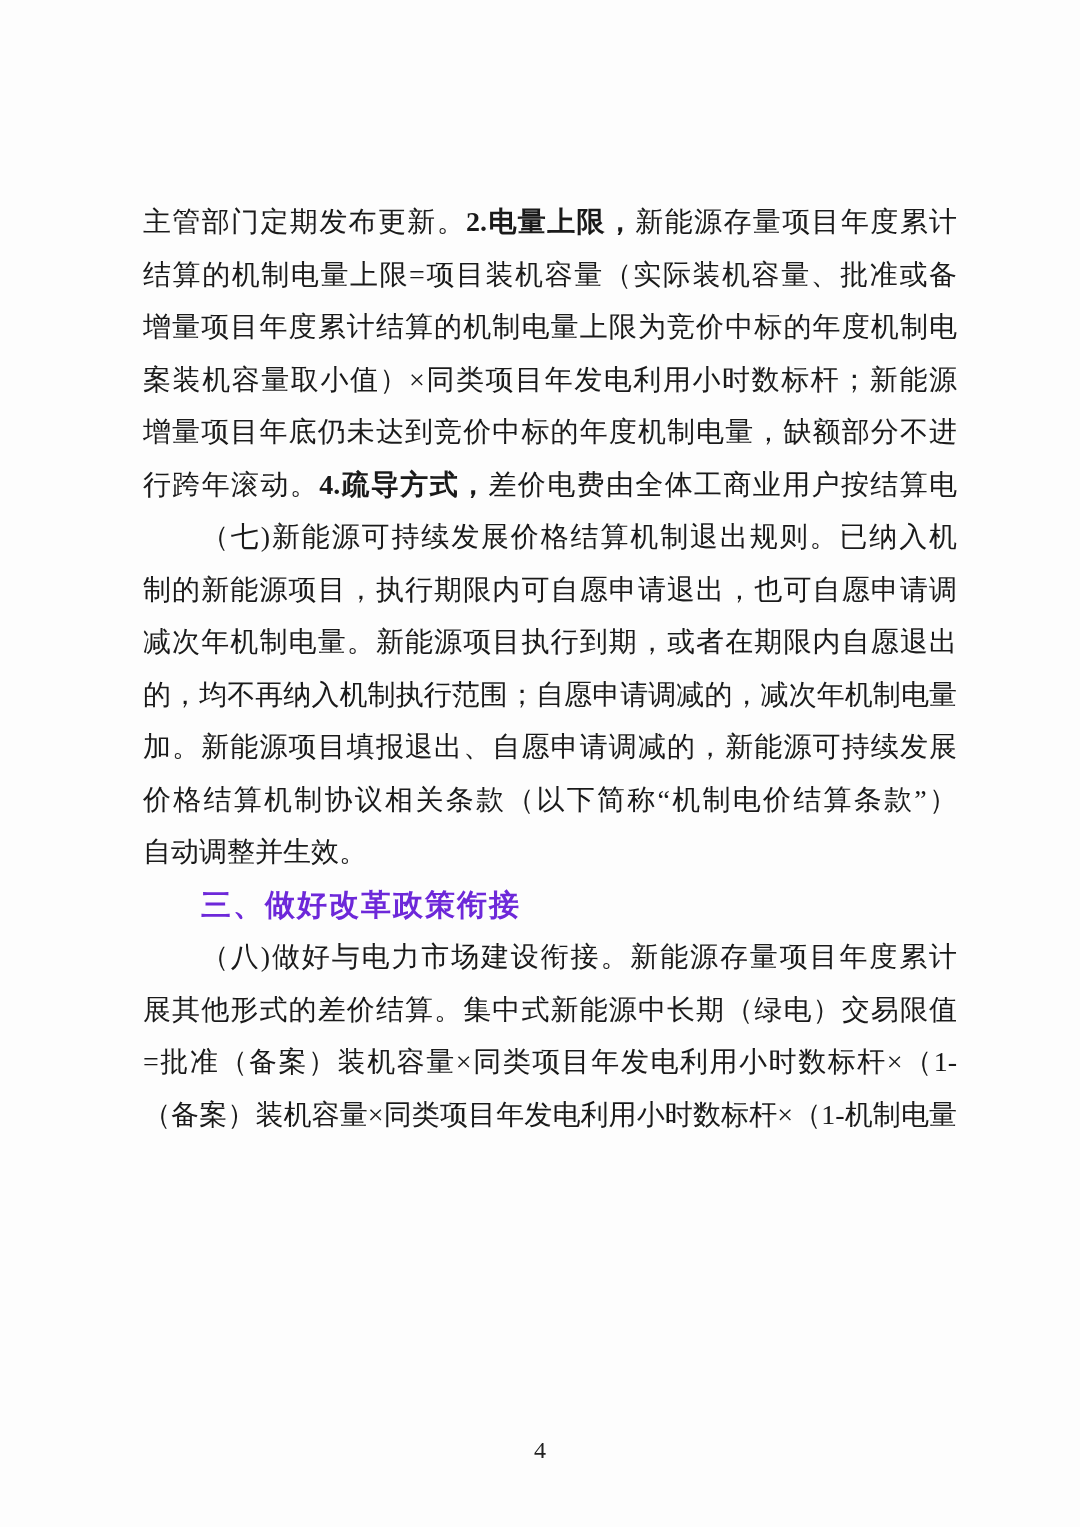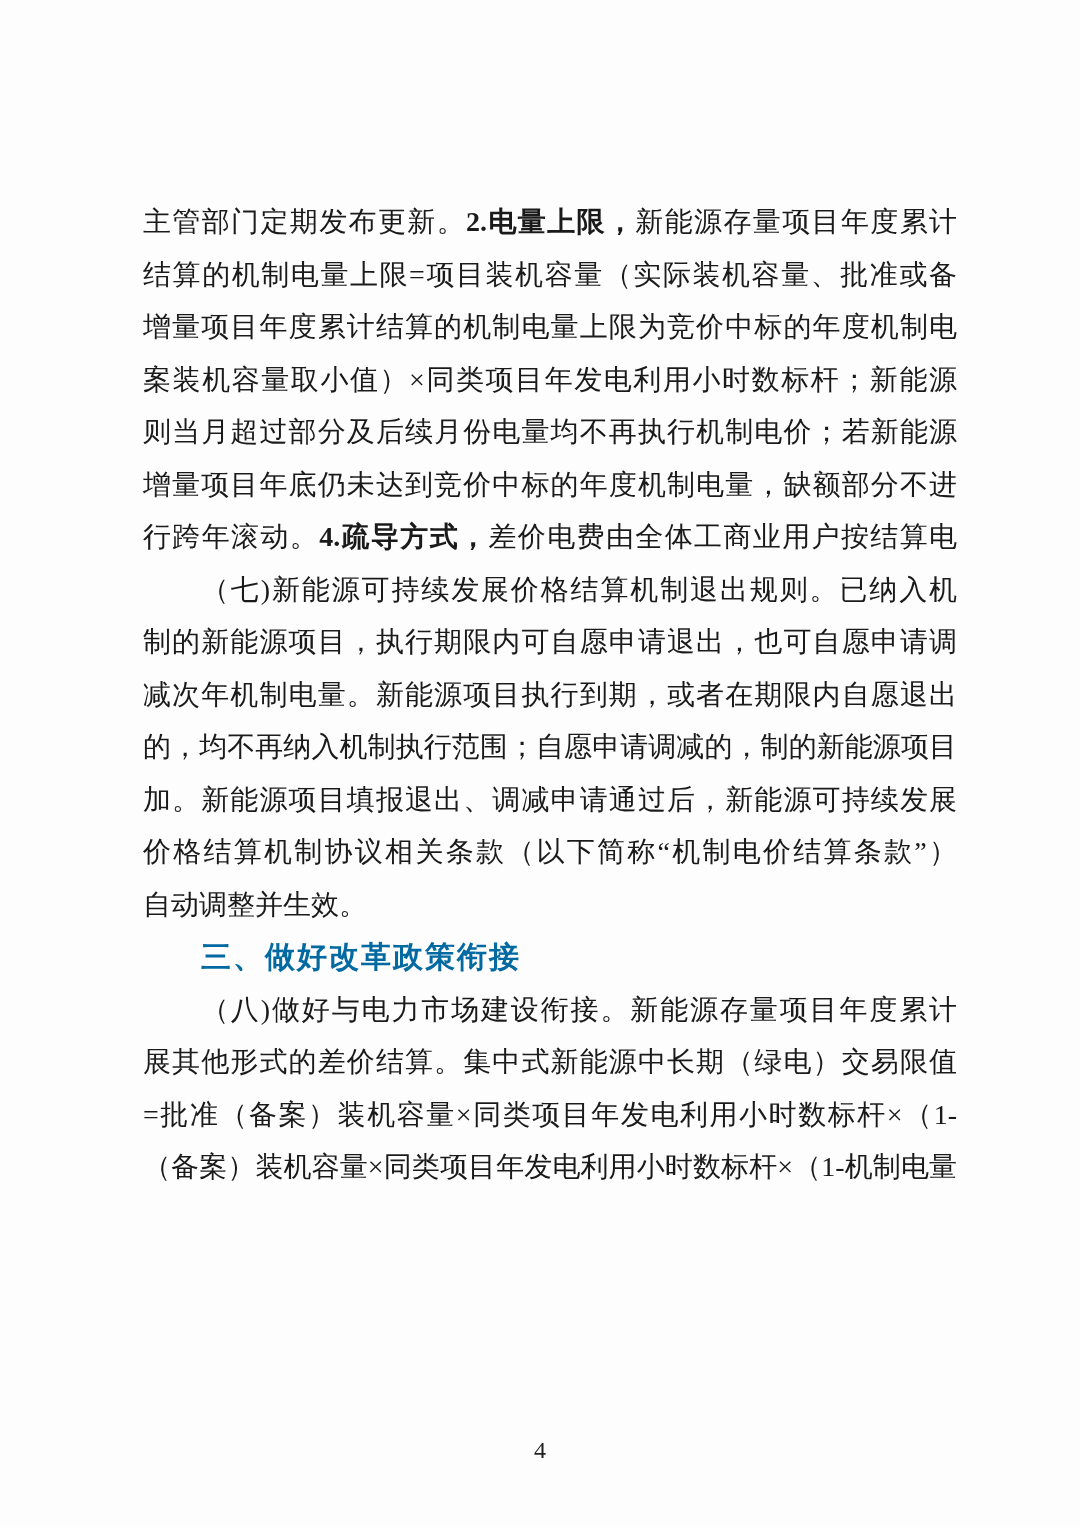--- a/index.html
+++ b/index.html
@@ -44,21 +44,21 @@
   .line .bold {
     font-weight: bold;
   }
   .line.heading {
     font-family: "Liberation Sans", "DejaVu Sans", sans-serif;
     font-weight: 600;
     font-size: 30px;
     letter-spacing: 2px;
     text-align: left;
     text-align-last: left;
-    color: #0369a1;
+    color: #6d28d9;
   }
   .footer {
     position: absolute;
     left: 0;
     top: 1437px;
     width: 100%;
     text-align: center;
   }
   .page-number {
     font-size: 24px;
@@ -68,28 +68,27 @@
 </style>
 </head>
 <body>
 
 <div class="page">
   <div class="doc" id="doc-lines">
       <div class="line align-justify"><span>主管部门定期发布更新。</span><span class="bold">2.电量上限，</span><span>新能源存量项目年度累计</span></div>
       <div class="line align-justify"><span>结算的机制电量上限=项目装机容量（实际装机容量、批准或备</span></div>
       <div class="line align-justify"><span>增量项目年度累计结算的机制电量上限为竞价中标的年度机制电</span></div>
       <div class="line align-justify"><span>案装机容量取小值）×同类项目年发电利用小时数标杆；新能源</span></div>
-      <div class="line align-justify"><span>则当月超过部分及后续月份电量均不再执行机制电价；若新能源</span></div>
       <div class="line align-justify"><span>增量项目年底仍未达到竞价中标的年度机制电量，缺额部分不进</span></div>
       <div class="line align-justify"><span>行跨年滚动。</span><span class="bold">4.疏导方式，</span><span>差价电费由全体工商业用户按结算电</span></div>
       <div class="line align-justify indent"><span>（七)新能源可持续发展价格结算机制退出规则。已纳入机</span></div>
       <div class="line align-justify"><span>制的新能源项目，执行期限内可自愿申请退出，也可自愿申请调</span></div>
       <div class="line align-justify"><span>减次年机制电量。新能源项目执行到期，或者在期限内自愿退出</span></div>
-      <div class="line align-justify"><span>的，均不再纳入机制执行范围；自愿申请调减的，制的新能源项目</span></div>
-      <div class="line align-justify"><span>加。新能源项目填报退出、调减申请通过后，新能源可持续发展</span></div>
+      <div class="line align-justify"><span>的，均不再纳入机制执行范围；自愿申请调减的，减次年机制电量</span></div>
+      <div class="line align-justify"><span>加。新能源项目填报退出、自愿申请调减的，新能源可持续发展</span></div>
       <div class="line align-justify"><span>价格结算机制协议相关条款（以下简称“机制电价结算条款”）</span></div>
       <div class="line align-left"><span>自动调整并生效。</span></div>
       <div class="line heading align-left indent"><span class="bold">三、做好改革政策衔接</span></div>
       <div class="line align-justify indent"><span>（八)做好与电力市场建设衔接。新能源存量项目年度累计</span></div>
       <div class="line align-justify"><span>展其他形式的差价结算。集中式新能源中长期（绿电）交易限值</span></div>
       <div class="line align-justify"><span>=批准（备案）装机容量×同类项目年发电利用小时数标杆×（1-</span></div>
       <div class="line align-justify"><span>（备案）装机容量×同类项目年发电利用小时数标杆×（1-机制电量</span></div>
     </div>
   <div class="footer">
     <span class="page-number">4</span>

